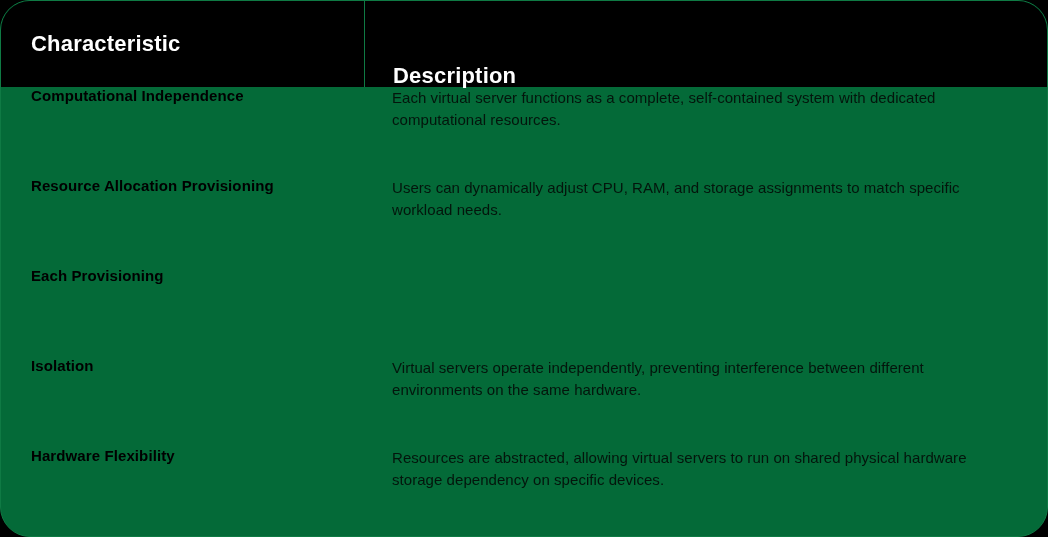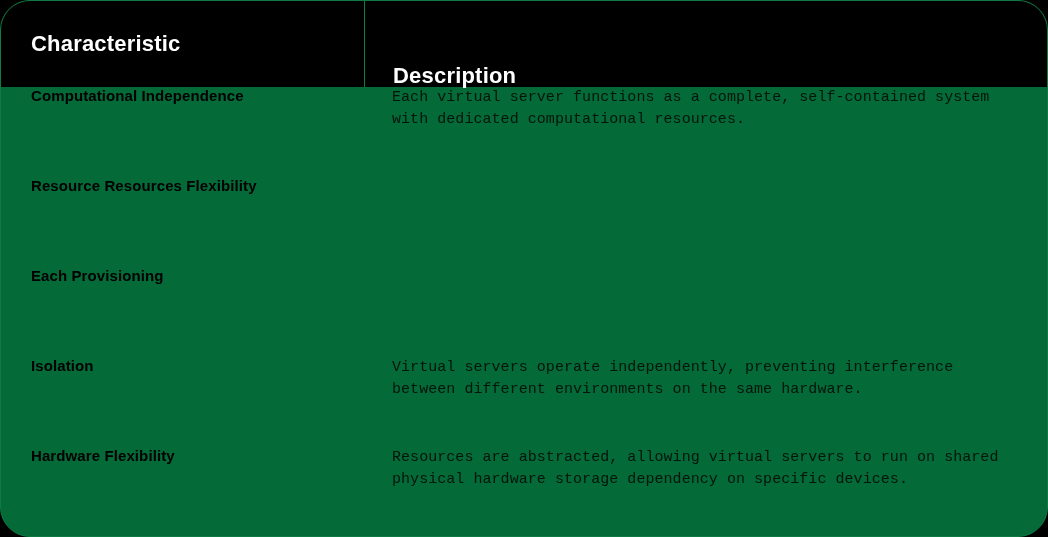--- a/index.html
+++ b/index.html
@@ -95,21 +95,20 @@
     font-weight: bold;
     line-height: 1.2;
     letter-spacing: 0.1px;
   }
   .desc-text {
     color: #04150c;
     font-size: 15px;
     font-weight: normal;
     line-height: 1.45;
     letter-spacing: 0.05px;
-    font-family: Liberation Mono, monospace;
   }
 </style>
 </head>
 <body>
 
 <div class="table-card">
 
   <div class="table-header">
     <div class="col-characteristic">
       <span class="header-text">Characteristic</span>
@@ -125,21 +124,24 @@
       <div class="cell-characteristic">
         <span class="char-text">Computational Independence</span>
       </div>
       <div class="cell-description">
         <span class="desc-text">Each virtual server functions as a complete, self-contained system with dedicated computational resources.</span>
       </div>
     </div>
 
     <div class="table-row">
       <div class="cell-characteristic">
-        <span class="char-text">Resource Resources Flexibility</span>
+        <span class="char-text">Resource Allocation Provisioning</span>
+      </div>
+      <div class="cell-description">
+        <span class="desc-text">Users can dynamically adjust CPU, RAM, and storage assignments to match specific workload needs.</span>
       </div>
     </div>
 
     <div class="table-row">
       <div class="cell-characteristic">
         <span class="char-text">Each Provisioning</span>
       </div>
     </div>
 
     <div class="table-row">

